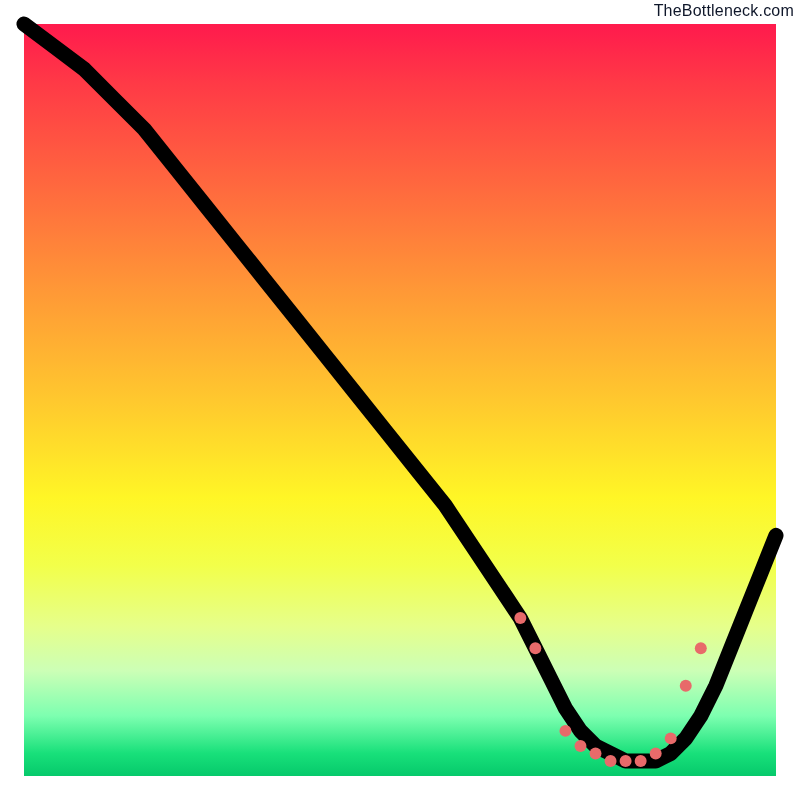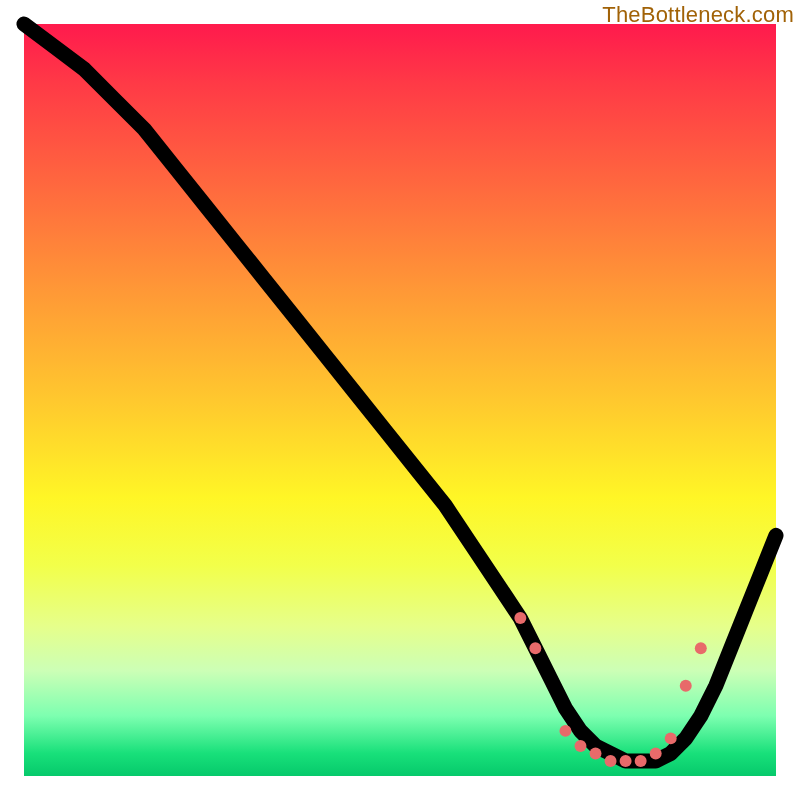--- a/index.html
+++ b/index.html
@@ -59,22 +59,22 @@
     stroke-linejoin: round;
   }
   .dots circle {
     fill: #e86a6a;
     stroke: none;
   }
   .watermark {
     position: absolute;
     top: 2px;
     right: 6px;
-    color: #a16207;
-    font-size: 22px;
+    color: #0f172a;
+    font-size: 16px;
     letter-spacing: 0.2px;
     font-family: Arial, Helvetica, sans-serif;
   }
 </style>
 </head>
 <body>
 
 <div class="stage">
 
   <div class="watermark">TheBottleneck.com</div>

